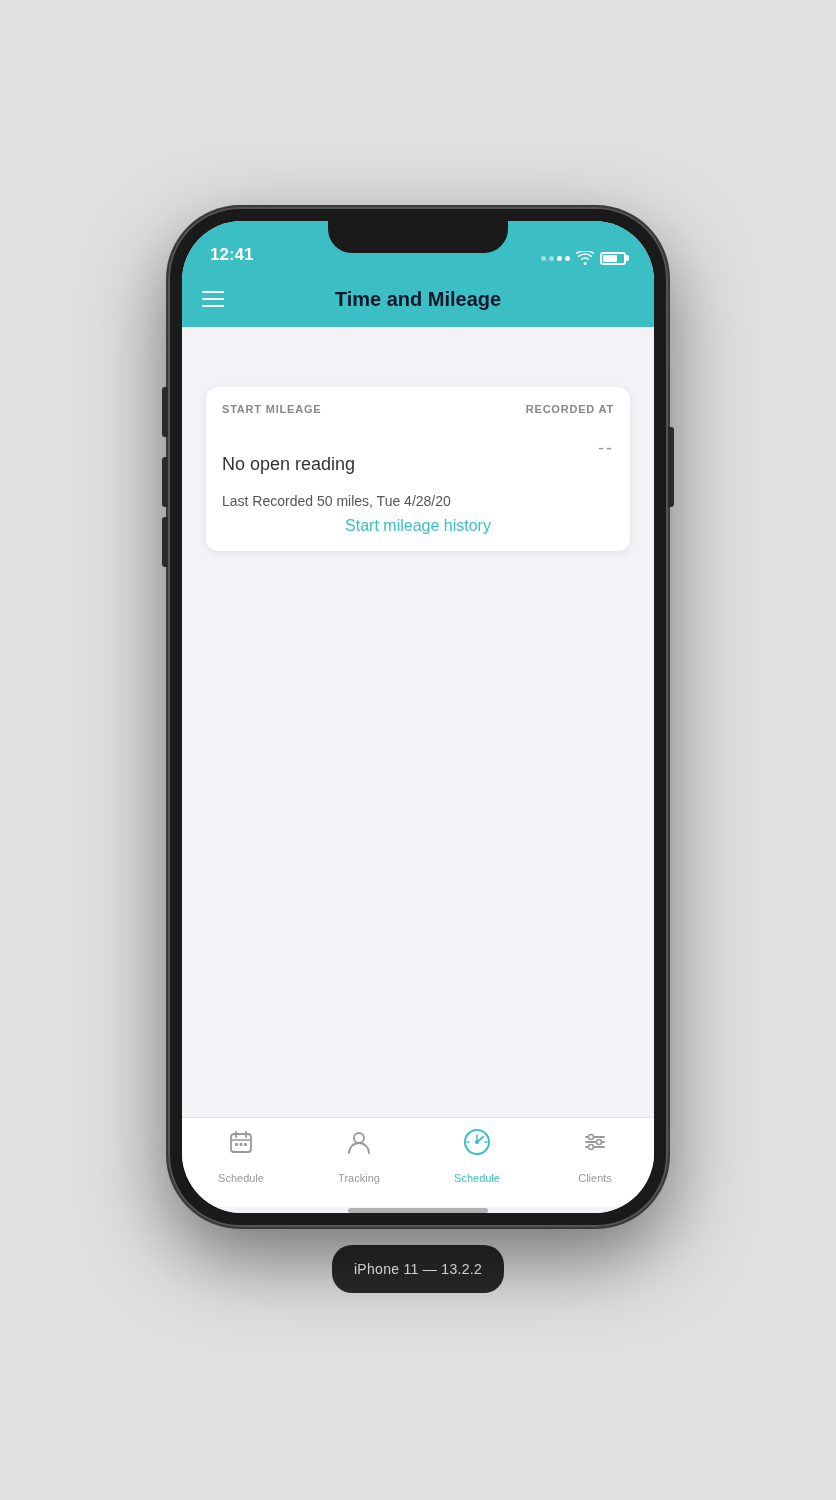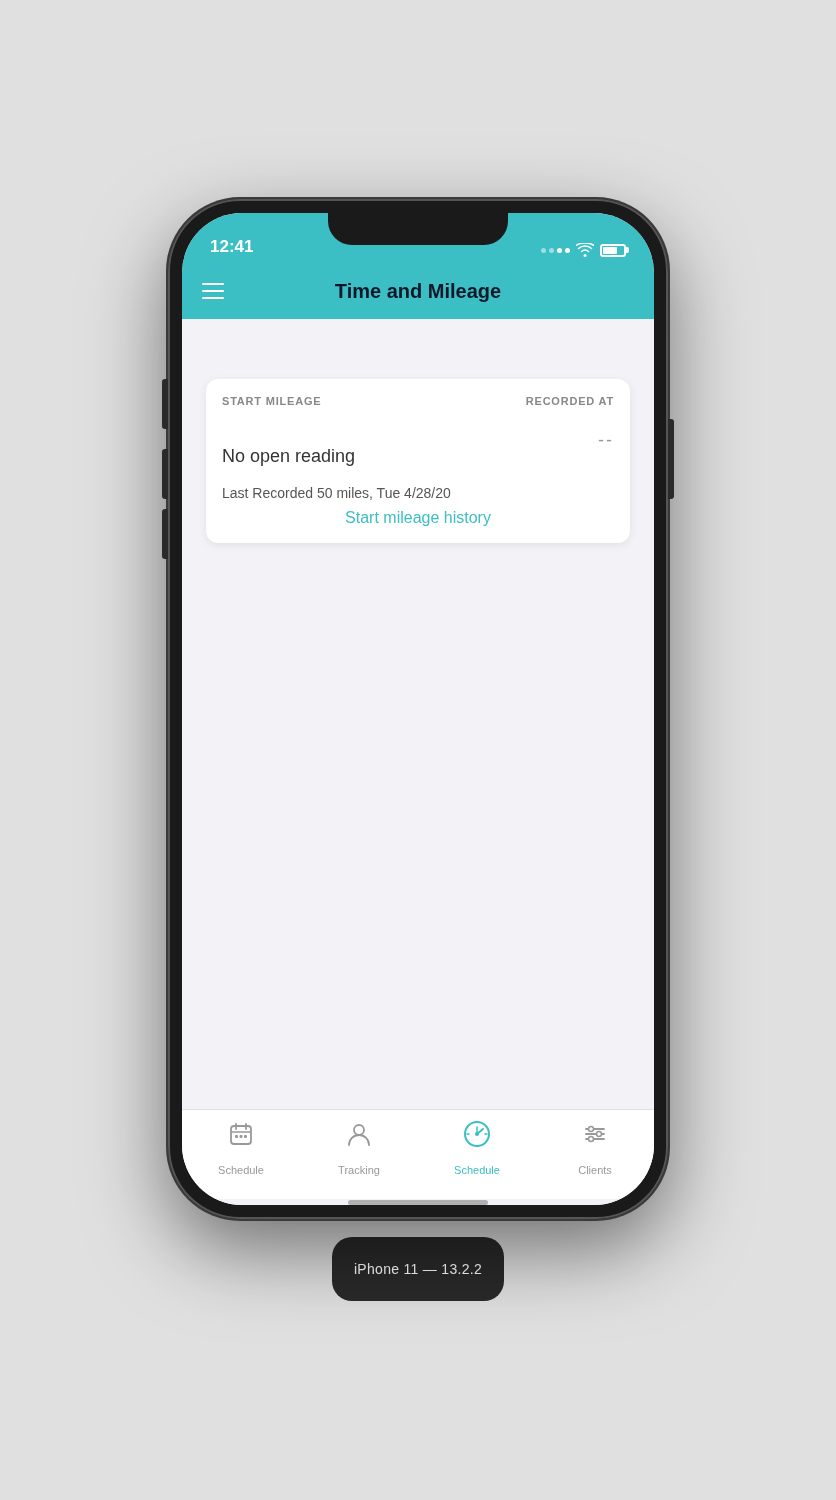--- a/index.html
+++ b/index.html
@@ -325,21 +325,21 @@
       border-radius: 3px;
       opacity: 0.3;
     }
 
     
     .device-label {
       margin-top: 18px;
       background: #2a2a2a;
       color: white;
       font-size: 14px;
-      padding: 24px 22px;
+      padding: 16px 22px;
       border-radius: 20px;
       letter-spacing: 0.3px;
     }
 
     
     svg { display: block; }
   </style>
 </head>
 <body>
 

